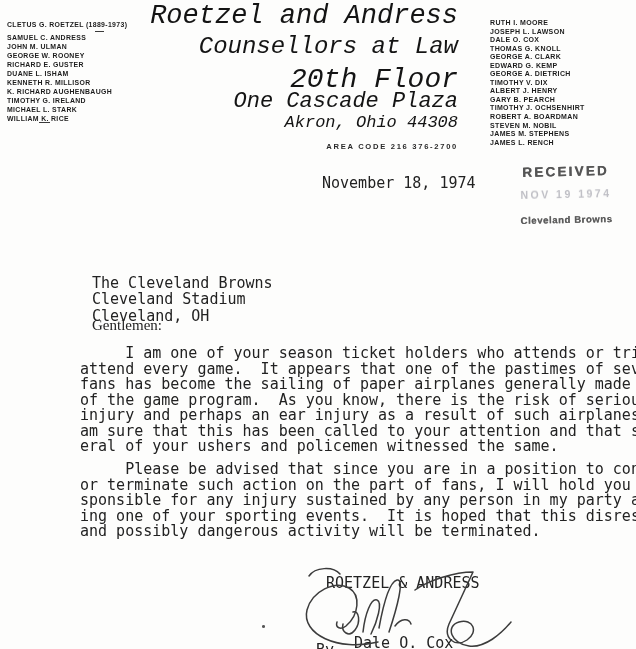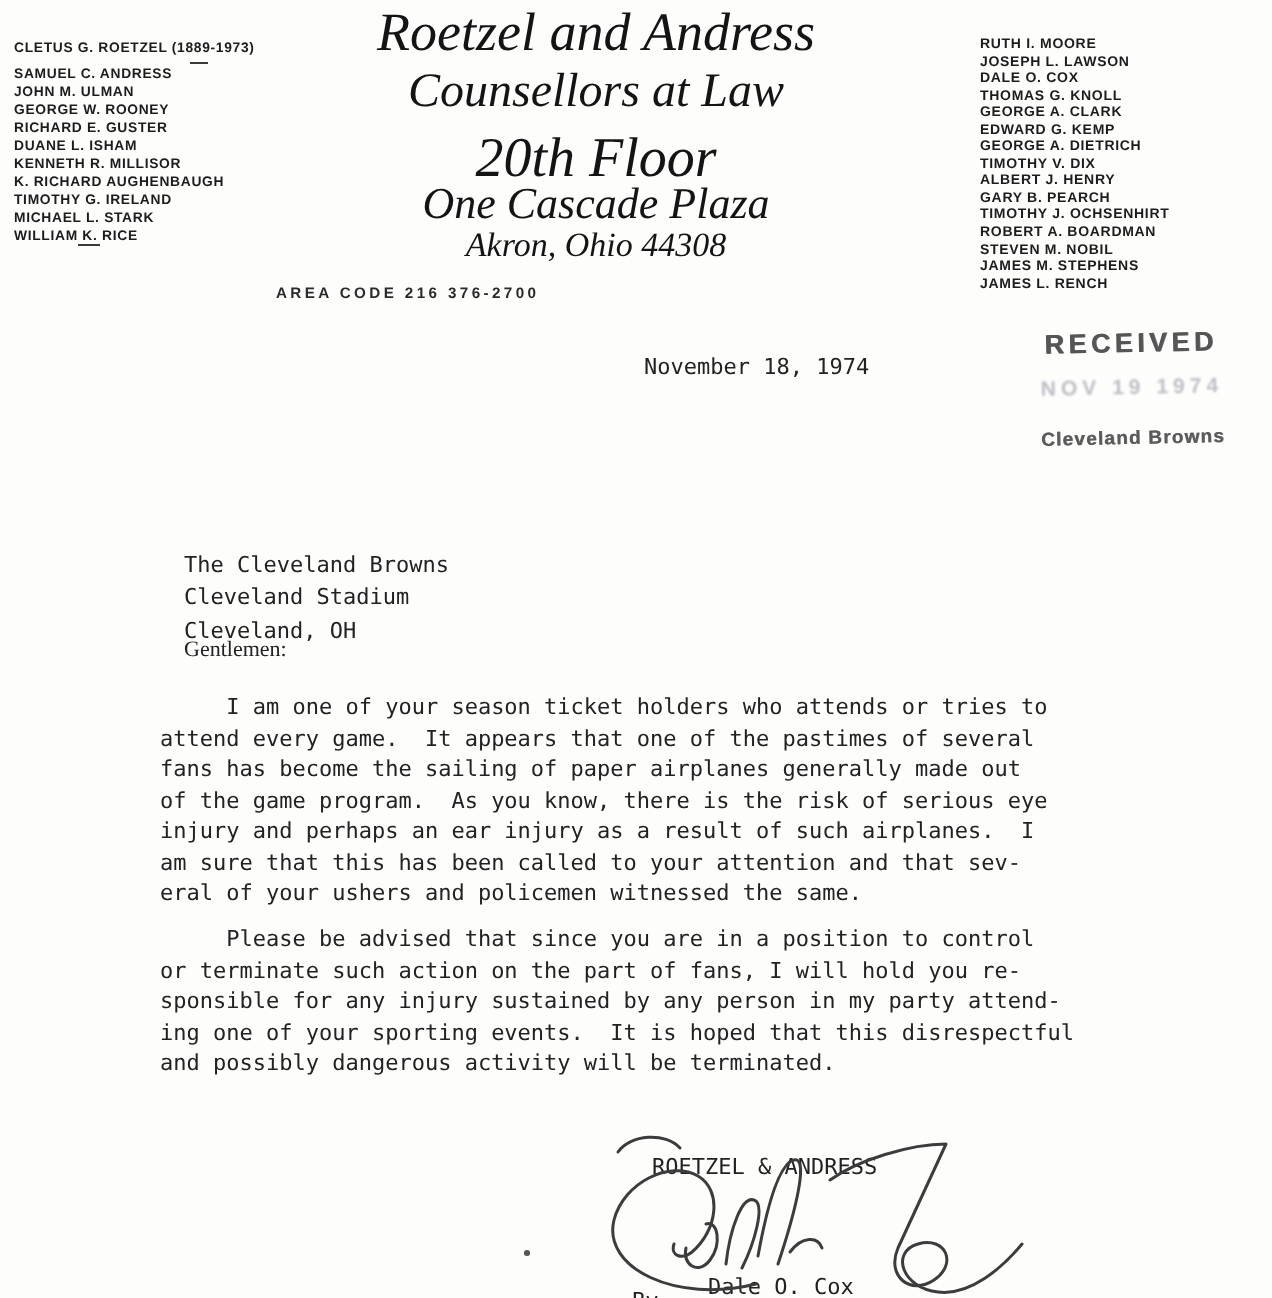--- a/index.html
+++ b/index.html
@@ -5,41 +5,41 @@
   html,body{margin:0;padding:0;background:#e8e8e8;}
   .page{
     position:relative;width:636px;height:649px;margin:0 auto;
     background:#fdfdfc;overflow:hidden;
     font-family:"Liberation Sans",sans-serif;color:#1f1f1f;
   }
   .abs{position:absolute;}
   
   .mono{
     font-family:"DejaVu Sans Mono",monospace;
-    font-size:11px;line-height:15.5px;color:#222;
+    font-size:15px;line-height:15.5px;color:#222;
     white-space:pre;letter-spacing:0;padding-left:24px;
   }
   
   .names{
     font-family:"Liberation Sans",sans-serif;font-weight:bold;
     font-size:6.9px;letter-spacing:.35px;color:#1c1c1c;white-space:nowrap;
   }
   .names-left{line-height:8.95px;}
   .names-right{line-height:8.55px;font-size:7px;}
   .rule-dash{height:0;border-top:1.3px solid #3a3a3a;}
   
   .scriptline{
-    font-family:Liberation Serif, serif;font-style:italic;
-    color:#141414;text-align:center;width:320px;left:138px;
+    font-family:Liberation Mono, monospace;font-style:italic;
+    color:#141414;text-align:right;width:320px;left:138px;
     white-space:nowrap;
   }
   .phone{
     font-family:"Liberation Sans",sans-serif;font-weight:bold;
     font-size:7.6px;letter-spacing:1.7px;color:#2a2a2a;
-    text-align:left;width:320px;left:138px;
+    text-align:right;width:320px;left:138px;
   }
   
   .stamp{transform:rotate(-1.2deg);}
   .stamp-received{
     font-family:"Liberation Sans",sans-serif;font-weight:bold;
     font-size:13.5px;letter-spacing:2.2px;color:#555;
     text-shadow:.4px 0 0 #666;
   }
   .stamp-date{
     font-family:"Liberation Sans",sans-serif;font-weight:bold;

